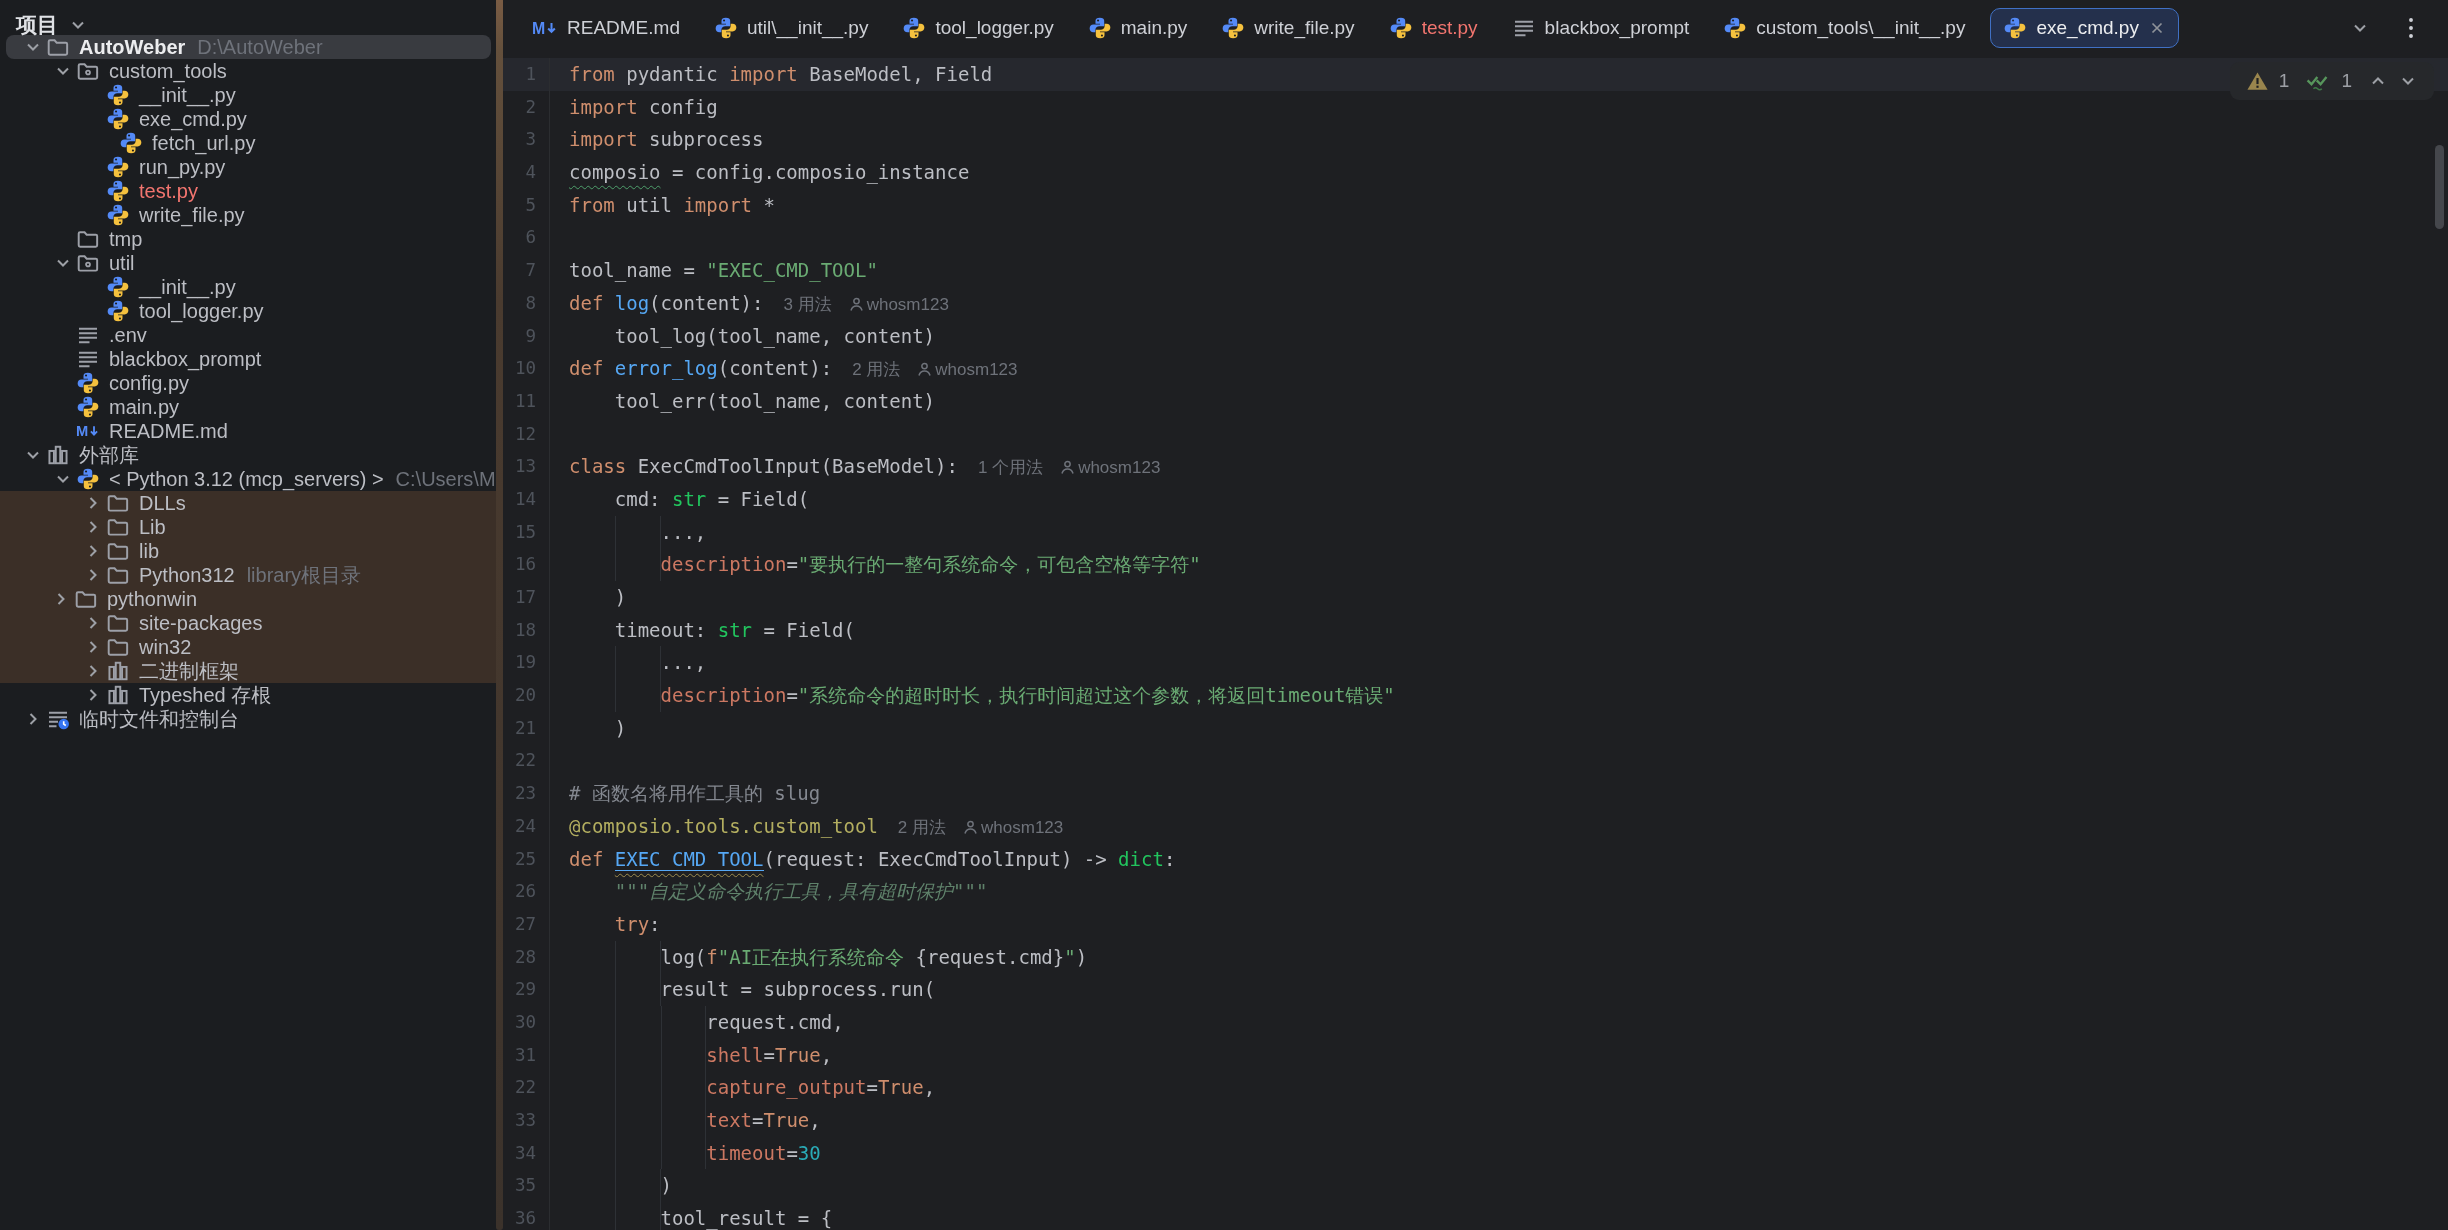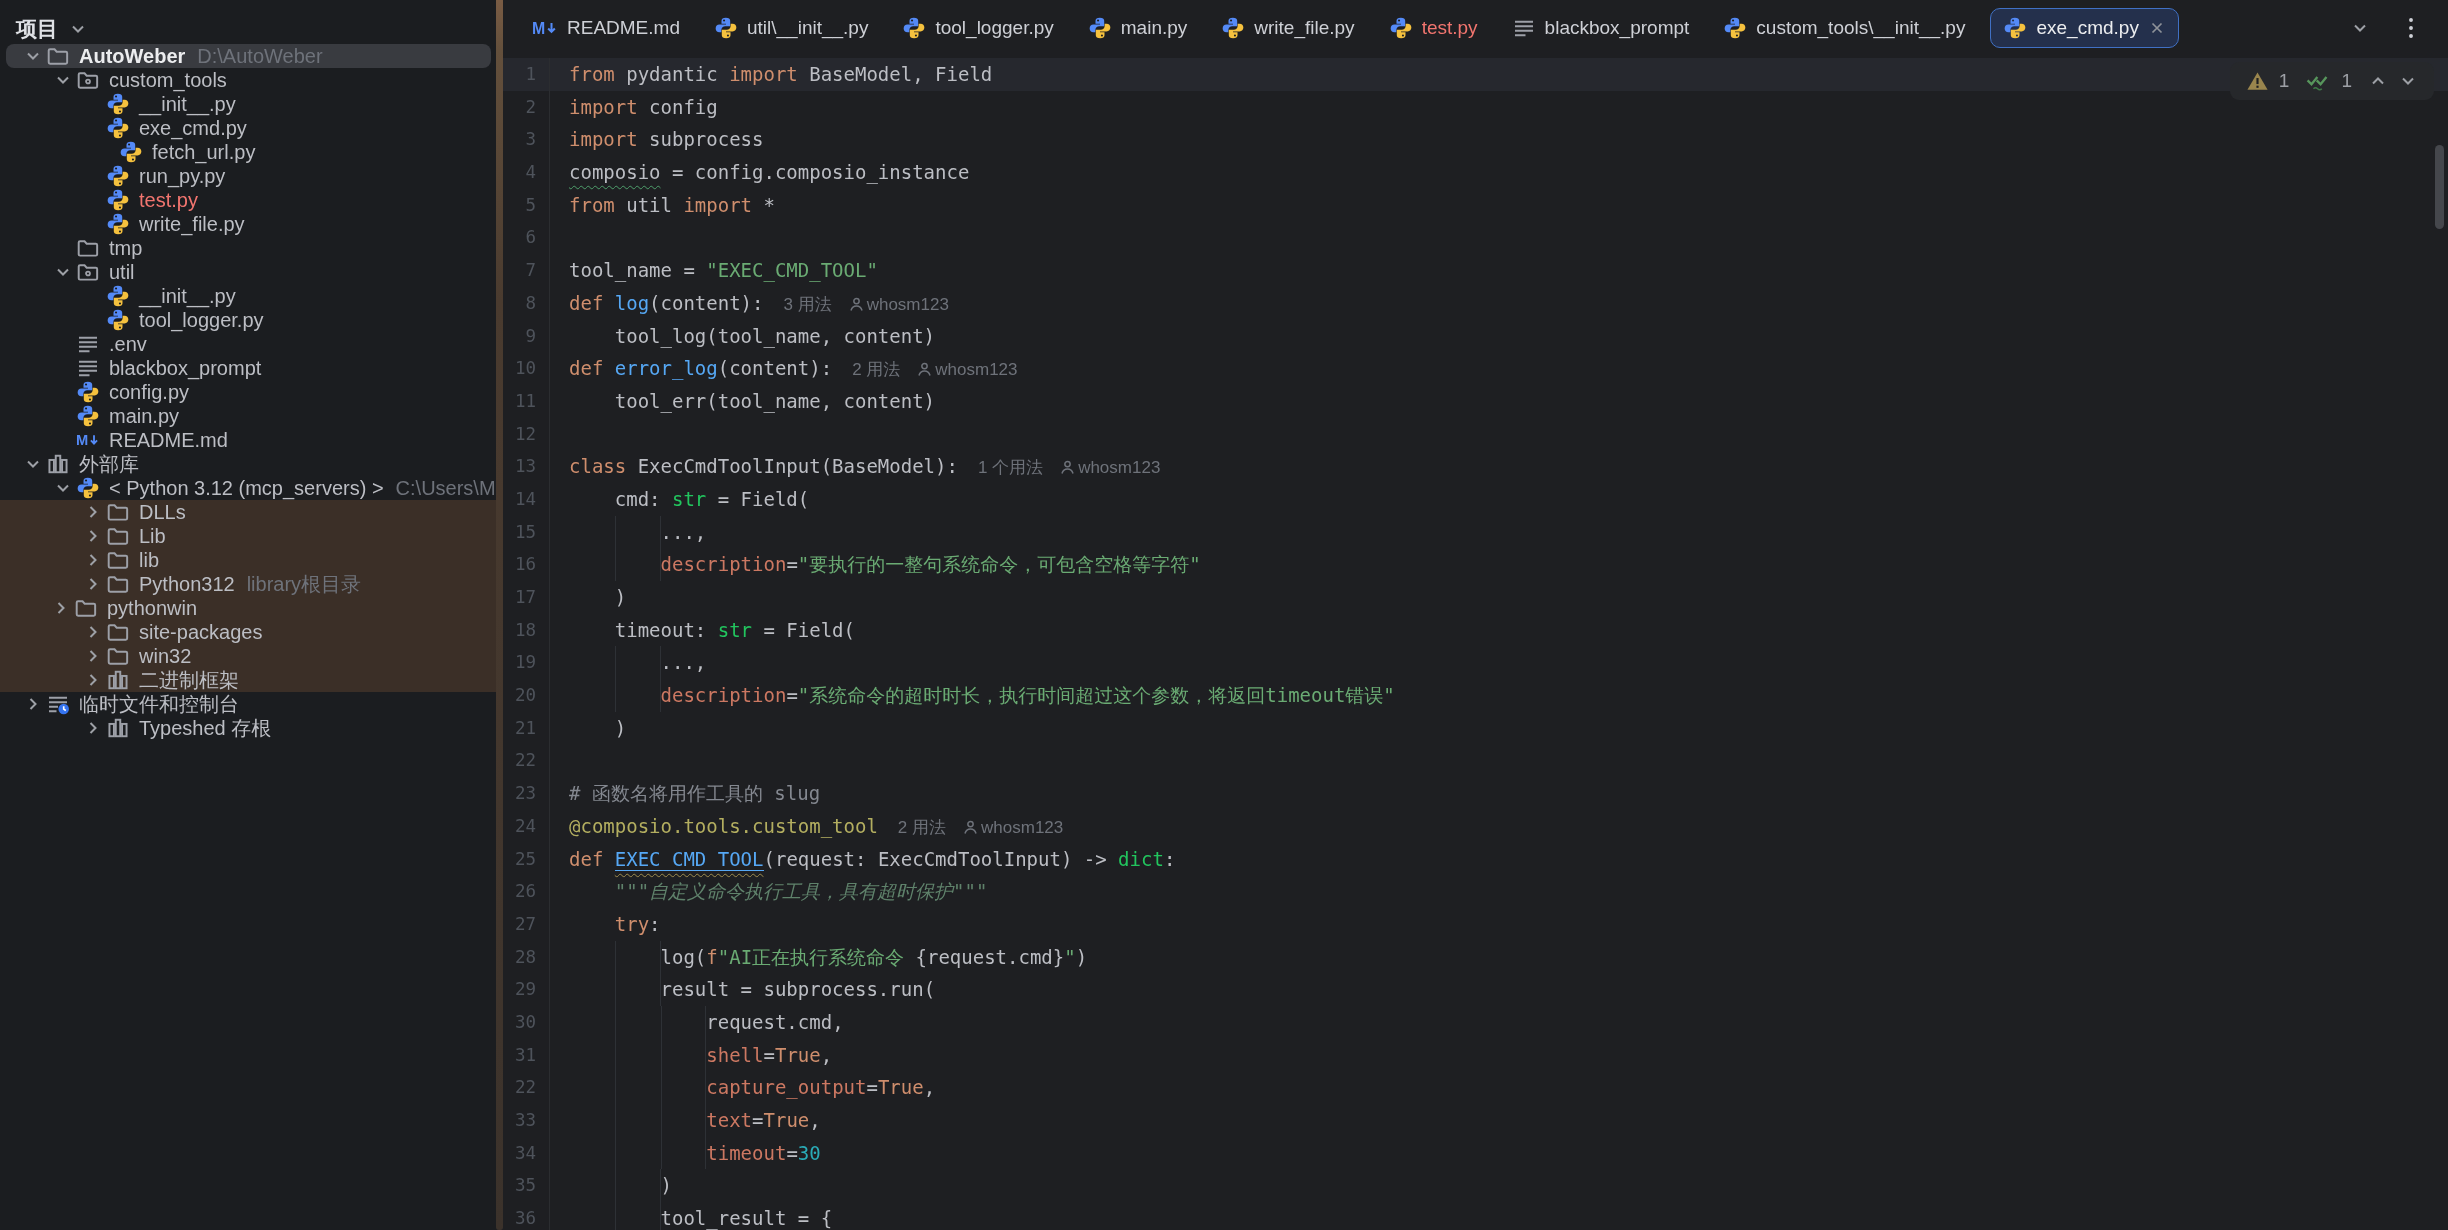--- a/index.html
+++ b/index.html
@@ -2,21 +2,21 @@
 <html><head>
 <meta charset="utf-8">
 <style>
   * { box-sizing: border-box; margin: 0; padding: 0; }
   html,body { width: 2448px; height: 1230px; overflow: hidden; background:#1E1F22;
               font-family:"Liberation Sans", sans-serif; }
 
   
   .sidebar { position:absolute; left:0; top:0; width:497px; height:1230px;
              background:#1B1D20; overflow:hidden; }
-  .panel-header { height:44px; display:flex; align-items:center; padding:14px 0 0 16px; gap:10px; }
+  .panel-header { height:35px; display:flex; align-items:center; padding:14px 0 0 16px; gap:10px; }
   .panel-title { color:#DFE1E5; font-weight:bold; font-size:21px; }
   .tree-row { height:24px; display:flex; align-items:center; white-space:nowrap;
               overflow:hidden; color:#BCBEC4; font-size:20px; }
   .tree-row.sel { background:#393B40; border-radius:8px; margin:0 6px; }
   .tree-row.lib { background:#3B2F27; }
   .chev { flex:none; width:26px; display:flex; align-items:center; justify-content:center; }
   .ticon { flex:none; width:24px; height:24px; margin-right:9px; display:flex; align-items:center; justify-content:center; }
   .tlabel.bold { font-weight:bold; color:#ECEDEF; }
   .tlabel.err { color:#F2756F; }
   .ann { color:#6E727A; margin-left:12px; }
@@ -404,53 +404,53 @@
           <svg width="24" height="24" viewBox="0 0 16 16">
             <g fill="none" stroke="#9DA0A8" stroke-width="1.3">
               <rect x="2.3" y="5.3" width="3" height="8.2"></rect>
               <rect x="6.5" y="2.5" width="3" height="11"></rect>
               <rect x="10.7" y="5.3" width="3" height="8.2"></rect>
             </g>
           </svg>
         </span>
         <span class="tlabel">二进制框架</span>
       </div>
+      <div class="tree-row" style="padding-left: 80px;">
+        <span class="chev">
+          <svg width="20" height="20" viewBox="0 0 16 16">
+            <path d="M6 4l4 4-4 4" stroke="#9DA0A6" stroke-width="1.6" fill="none"></path>
+          </svg>
+        </span>
+        <span class="ticon">
+          <svg width="24" height="24" viewBox="0 0 16 16">
+            <g fill="none" stroke="#9DA0A8" stroke-width="1.3">
+              <rect x="2.3" y="5.3" width="3" height="8.2"></rect>
+              <rect x="6.5" y="2.5" width="3" height="11"></rect>
+              <rect x="10.7" y="5.3" width="3" height="8.2"></rect>
+            </g>
+          </svg>
+        </span>
+        <span class="tlabel">Typeshed 存根</span>
+      </div>
       <div class="tree-row" style="padding-left: 20px;">
         <span class="chev">
           <svg width="20" height="20" viewBox="0 0 16 16">
             <path d="M6 4l4 4-4 4" stroke="#9DA0A6" stroke-width="1.6" fill="none"></path>
           </svg>
         </span>
         <span class="ticon">
           <svg width="24" height="24" viewBox="0 0 16 16">
             <g stroke="#9DA0A8" stroke-width="1.4" fill="none">
               <path d="M2 3.8h12M2 6.8h12M2 9.8h6M2 12.8h5"></path>
             </g>
             <circle cx="11.8" cy="11.3" r="3.5" fill="#3574F0"></circle>
             <path d="M11.8 9.5v1.9l1.4.9" stroke="#fff" stroke-width="1.1" fill="none"></path>
           </svg>
         </span>
         <span class="tlabel">临时文件和控制台</span>
-      </div>
-      <div class="tree-row" style="padding-left: 80px;">
-        <span class="chev">
-          <svg width="20" height="20" viewBox="0 0 16 16">
-            <path d="M6 4l4 4-4 4" stroke="#9DA0A6" stroke-width="1.6" fill="none"></path>
-          </svg>
-        </span>
-        <span class="ticon">
-          <svg width="24" height="24" viewBox="0 0 16 16">
-            <g fill="none" stroke="#9DA0A8" stroke-width="1.3">
-              <rect x="2.3" y="5.3" width="3" height="8.2"></rect>
-              <rect x="6.5" y="2.5" width="3" height="11"></rect>
-              <rect x="10.7" y="5.3" width="3" height="8.2"></rect>
-            </g>
-          </svg>
-        </span>
-        <span class="tlabel">Typeshed 存根</span>
       </div>
     </div>
 </div>
 
 <div class="splitter"></div>
 
 <div class="editor">
   <div class="tabbar">
     <div id="tabs" style="display:flex;align-items:center;">
         <div class="tab">

